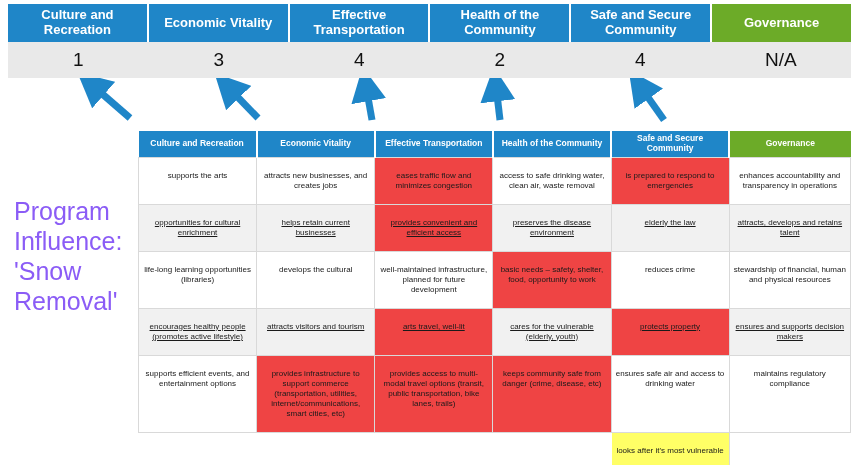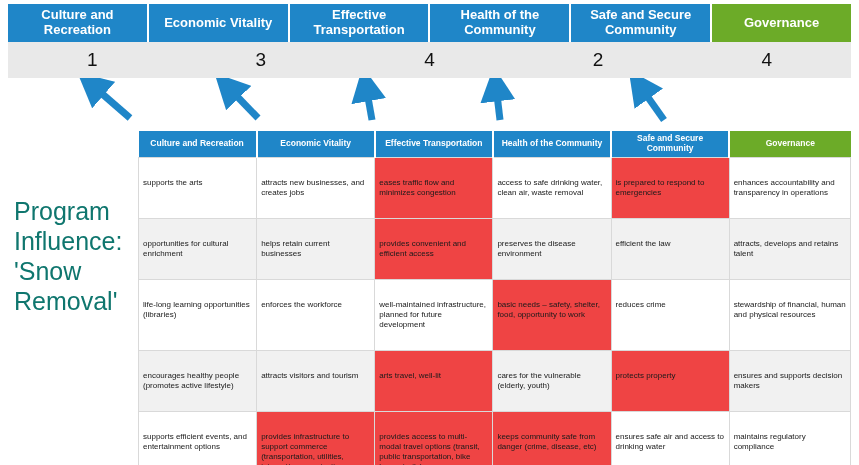--- a/index.html
+++ b/index.html
@@ -73,21 +73,21 @@
     height: 58px;
   }
 
   
   #caption {
     position: absolute;
     left: 14px;
     top: 196px;
     width: 120px;
     font-size: 25px;
-    color: #0f766e;
+    color: #8b5cf6;
     line-height: 1.2;
     text-align: left;
   }
 
   
   #matrix {
     position: absolute;
     left: 138px;
     top: 131px;
     width: 713px;
@@ -105,28 +105,30 @@
     line-height: 1.15;
   }
   #matrix th.gov {
     background: #6cab28;
     border-right: none;
   }
   #matrix td {
     font-size: 8px;
     color: #1a1a1a;
     vertical-align: top;
-    padding: 20px 4px;
+    padding: 13px 4px;
     border: 1px solid #d9d9d9;
     line-height: 1.25;
     background: #ffffff;
     height: 14px;
+    text-align: center;
   }
   #matrix tr.alt td {
     background: #f1f1f1;
+    text-decoration: underline;
   }
   #matrix td.hl,
   #matrix tr.alt td.hl {
     background: #ef4444;
   }
   #matrix td.empty {
     background: #ffffff;
   }
   #matrix tr.blank td {
     background: #ffffff;
@@ -148,20 +150,21 @@
   <div class="top-cell">Safe and Secure Community</div>
   <div class="top-cell gov">Governance</div>
 </div>
 
 <div id="score-band">
   <div class="score-cell">1</div>
   <div class="score-cell">3</div>
   <div class="score-cell">4</div>
   <div class="score-cell">2</div>
   <div class="score-cell">4</div>
+  <div class="score-cell">N/A</div>
 </div>
 
 <svg id="arrows" viewBox="0 0 859 58">
   <defs>
     <marker id="ah" markerWidth="5" markerHeight="5" refX="2.2" refY="2.5" orient="auto">
       <path d="M0,0 L5,2.5 L0,5 z" fill="#1f86c8"></path>
     </marker>
   </defs>
   <line x1="130" y1="40" x2="92" y2="7" stroke="#1f86c8" stroke-width="7" marker-end="url(#ah)"></line>
   <line x1="258" y1="40" x2="228" y2="9" stroke="#1f86c8" stroke-width="7" marker-end="url(#ah)"></line>
@@ -198,26 +201,26 @@
       <td class="hl">eases traffic flow and minimizes congestion</td>
       <td>access to safe drinking water, clean air, waste removal</td>
       <td class="hl">is prepared to respond to emergencies</td>
       <td>enhances accountability and transparency in operations</td>
     </tr>
     <tr class="alt">
       <td>opportunities for cultural enrichment</td>
       <td>helps retain current businesses</td>
       <td class="hl">provides convenient and efficient access</td>
       <td>preserves the disease environment</td>
-      <td>efficient the law</td>
+      <td>elderly the law</td>
       <td>attracts, develops and retains talent</td>
     </tr>
     <tr>
       <td>life-long learning opportunities (libraries)</td>
-      <td>enforces the workforce</td>
+      <td>develops the cultural</td>
       <td>well-maintained infrastructure, planned for future development</td>
       <td class="hl">basic needs – safety, shelter, food, opportunity to work</td>
       <td>reduces crime</td>
       <td>stewardship of financial, human and physical resources</td>
     </tr>
     <tr class="alt">
       <td>encourages healthy people (promotes active lifestyle)</td>
       <td>attracts visitors and tourism</td>
       <td class="hl">arts travel, well-lit</td>
       <td>cares for the vulnerable (elderly, youth)</td>

